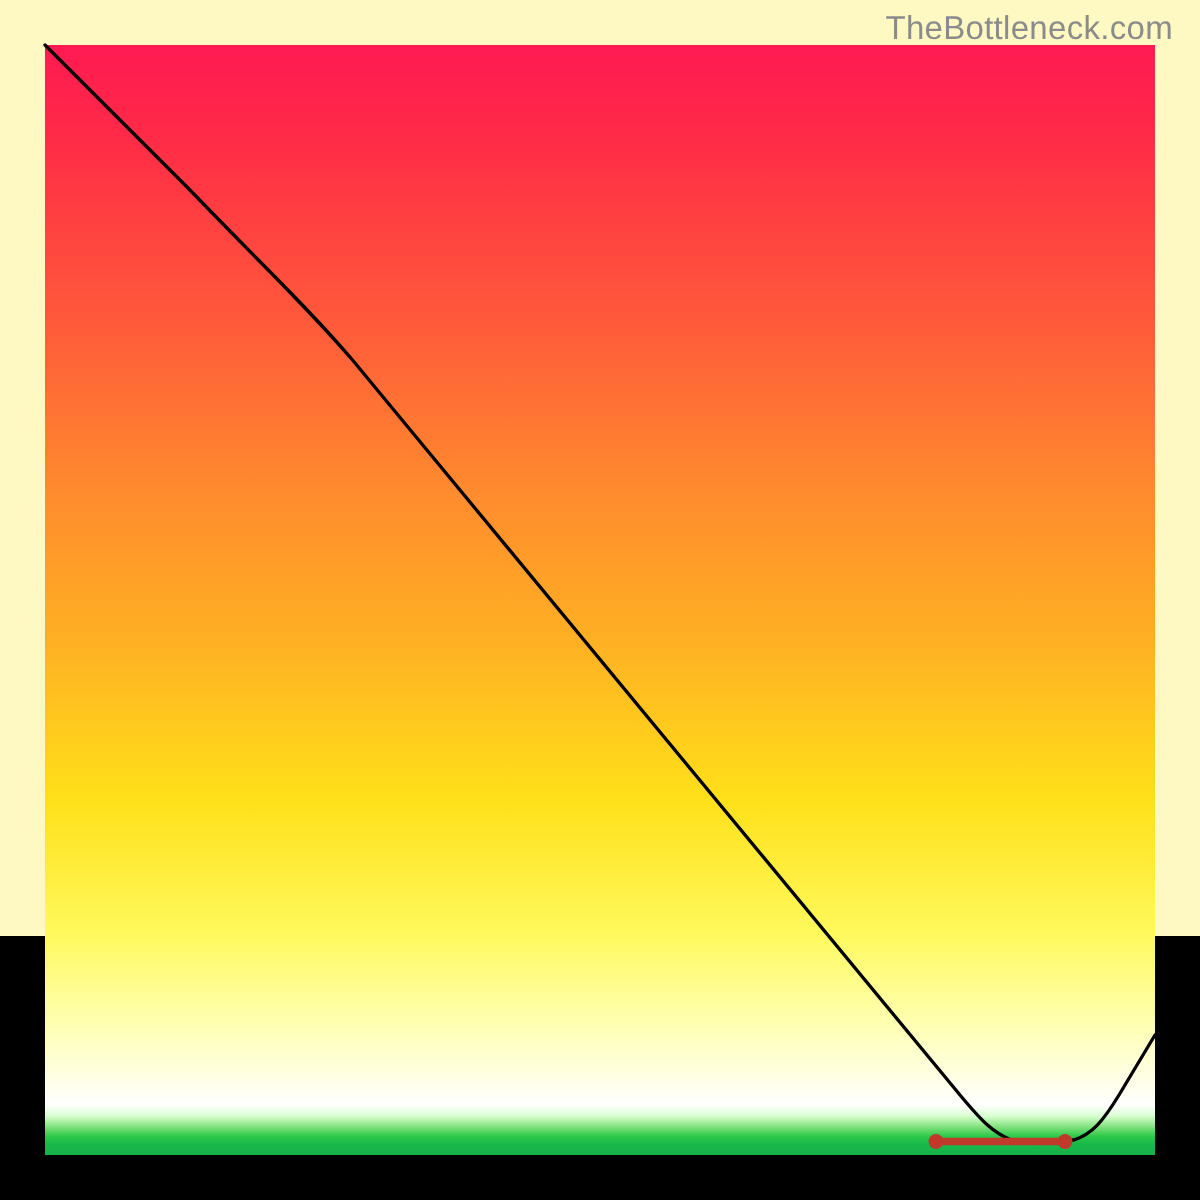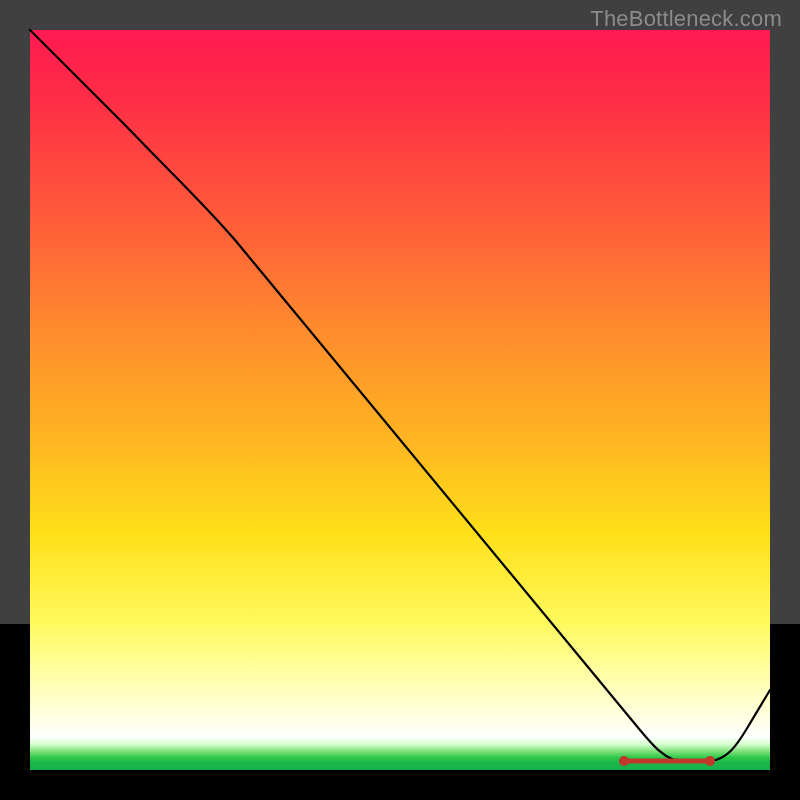--- a/index.html
+++ b/index.html
@@ -8,21 +8,21 @@
     width: 800px;
     height: 800px;
     background: #000;
     overflow: hidden;
     font-family: Arial, Helvetica, sans-serif;
   }
   .frame {
     position: relative;
     width: 800px;
     height: 624px;
-    background: #404040;
+    background: #fef9c3;
   }
   .plot-area {
     position: absolute;
     left: 30px;
     top: 30px;
     width: 740px;
     height: 740px;
     
     background: linear-gradient(
       to bottom,

